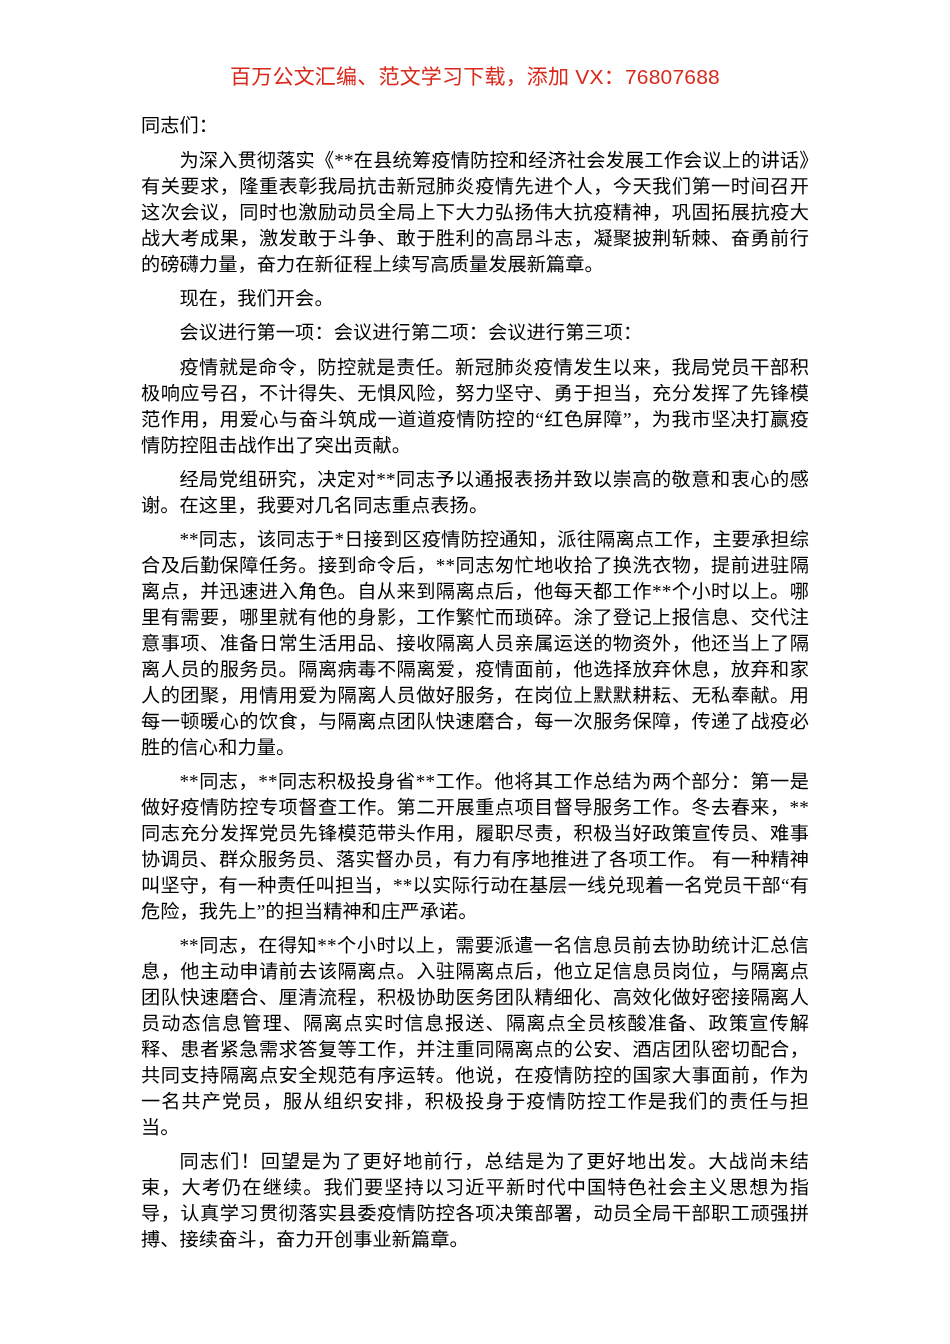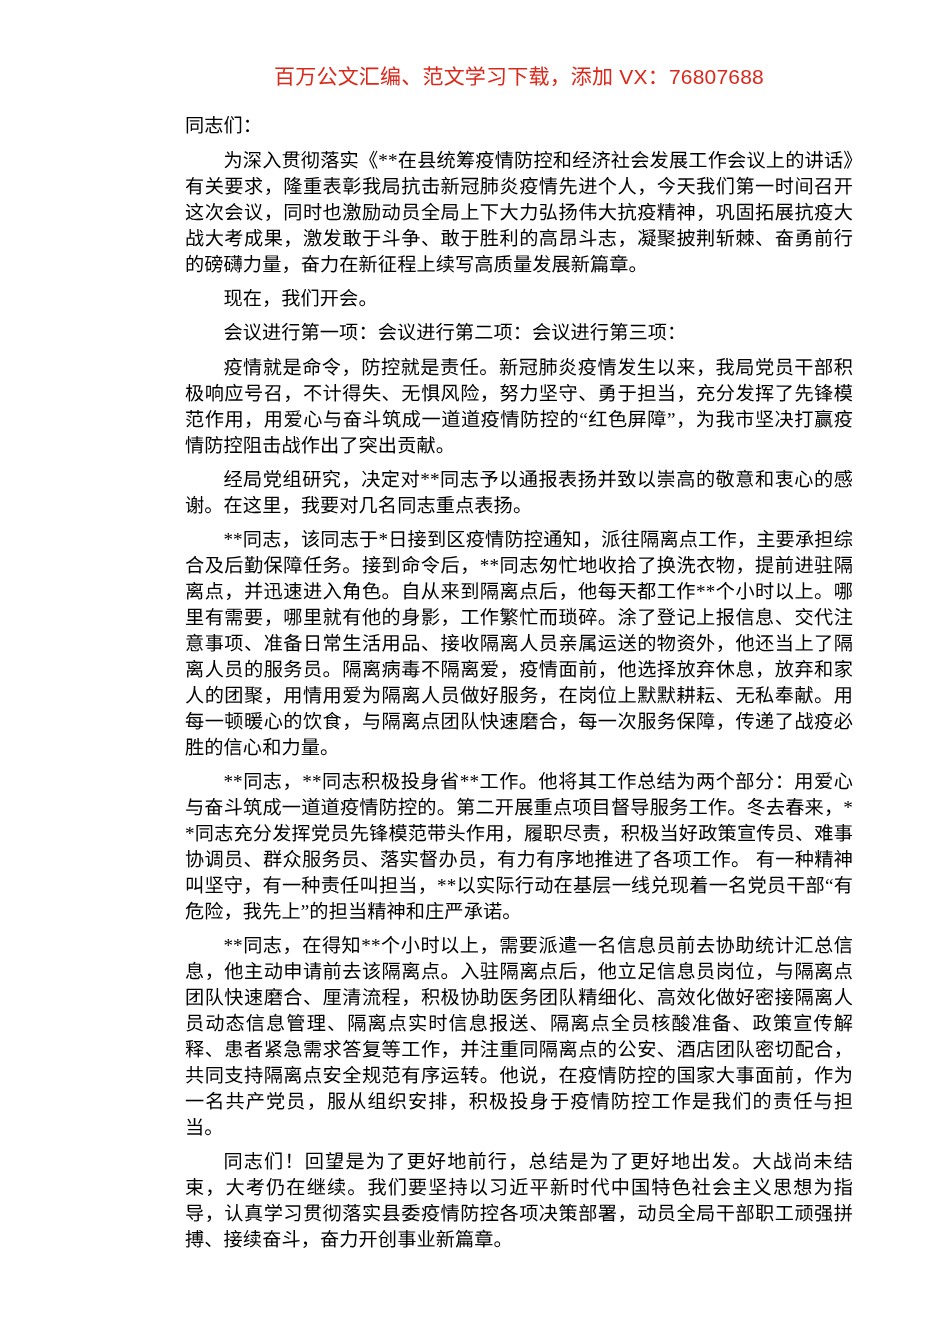--- a/index.html
+++ b/index.html
@@ -15,21 +15,20 @@
     font-family: "Liberation Serif", "DejaVu Serif", serif;
     color: #000000;
   }
 
   .page {
     position: relative;
     width: 870px;
     height: 1344px;
     background: #ffffff;
     box-sizing: border-box;
-    margin-left: 44px;
   }
 
   
   .promo-header {
     position: absolute;
     top: 62px;
     left: 0;
     width: 950px;
     text-align: center;
     font-family: "Liberation Sans", "DejaVu Sans", sans-serif;
@@ -94,21 +93,21 @@
     <p class="para indent">现在，我们开会。</p>
 
     <p class="para heading">会议进行第一项：会议进行第二项：会议进行第三项：</p>
 
     <p class="para indent">疫情就是命令，防控就是责任。新冠肺炎疫情发生以来，我局党员干部积极响应号召，不计得失、无惧风险，努力坚守、勇于担当，充分发挥了先锋模范作用，用爱心与奋斗筑成一道道疫情防控的“红色屏障”，为我市坚决打赢疫情防控阻击战作出了突出贡献。</p>
 
     <p class="para indent">经局党组研究，决定对**同志予以通报表扬并致以崇高的敬意和衷心的感谢。在这里，我要对几名同志重点表扬。</p>
 
     <p class="para indent"><span class="bold-lead">**同志，</span><span>该同志于*日接到区疫情防控通知，派往隔离点工作，主要承担综合及后勤保障任务。接到命令后，**同志匆忙地收拾了换洗衣物，提前进驻隔离点，并迅速进入角色。自从来到隔离点后，他每天都工作**个小时以上。哪里有需要，哪里就有他的身影，工作繁忙而琐碎。涂了登记上报信息、交代注意事项、准备日常生活用品、接收隔离人员亲属运送的物资外，他还当上了隔离人员的服务员。隔离病毒不隔离爱，疫情面前，他选择放弃休息，放弃和家人的团聚，用情用爱为隔离人员做好服务，在岗位上默默耕耘、无私奉献。用每一顿暖心的饮食，与隔离点团队快速磨合，每一次服务保障，传递了战疫必胜的信心和力量。</span></p>
 
-    <p class="para indent"><span class="bold-lead">**同志，</span><span>**同志积极投身省**工作。他将其工作总结为两个部分：用爱心与奋斗筑成一道道疫情防控的。第二开展重点项目督导服务工作。冬去春来，**同志充分发挥党员先锋模范带头作用，履职尽责，积极当好政策宣传员、难事协调员、群众服务员、落实督办员，有力有序地推进了各项工作。 有一种精神叫坚守，有一种责任叫担当，**以实际行动在基层一线兑现着一名党员干部“有危险，我先上”的担当精神和庄严承诺。</span></p>
+    <p class="para indent"><span class="bold-lead">**同志，</span><span>**同志积极投身省**工作。他将其工作总结为两个部分：第一是做好疫情防控专项督查工作。第二开展重点项目督导服务工作。冬去春来，**同志充分发挥党员先锋模范带头作用，履职尽责，积极当好政策宣传员、难事协调员、群众服务员、落实督办员，有力有序地推进了各项工作。 有一种精神叫坚守，有一种责任叫担当，**以实际行动在基层一线兑现着一名党员干部“有危险，我先上”的担当精神和庄严承诺。</span></p>
 
     <p class="para indent"><span class="bold-lead">**同志，</span><span>在得知**个小时以上，需要派遣一名信息员前去协助统计汇总信息，他主动申请前去该隔离点。入驻隔离点后，他立足信息员岗位，与隔离点团队快速磨合、厘清流程，积极协助医务团队精细化、高效化做好密接隔离人员动态信息管理、隔离点实时信息报送、隔离点全员核酸准备、政策宣传解释、患者紧急需求答复等工作，并注重同隔离点的公安、酒店团队密切配合，共同支持隔离点安全规范有序运转。他说，在疫情防控的国家大事面前，作为一名共产党员，服从组织安排，积极投身于疫情防控工作是我们的责任与担当。</span></p>
 
 
     <p class="para indent">同志们！回望是为了更好地前行，总结是为了更好地出发。大战尚未结束，大考仍在继续。我们要坚持以习近平新时代中国特色社会主义思想为指导，认真学习贯彻落实县委疫情防控各项决策部署，动员全局干部职工顽强拼搏、接续奋斗，奋力开创事业新篇章。</p>
 
   </div>
 </div>
 
 </body></html>

